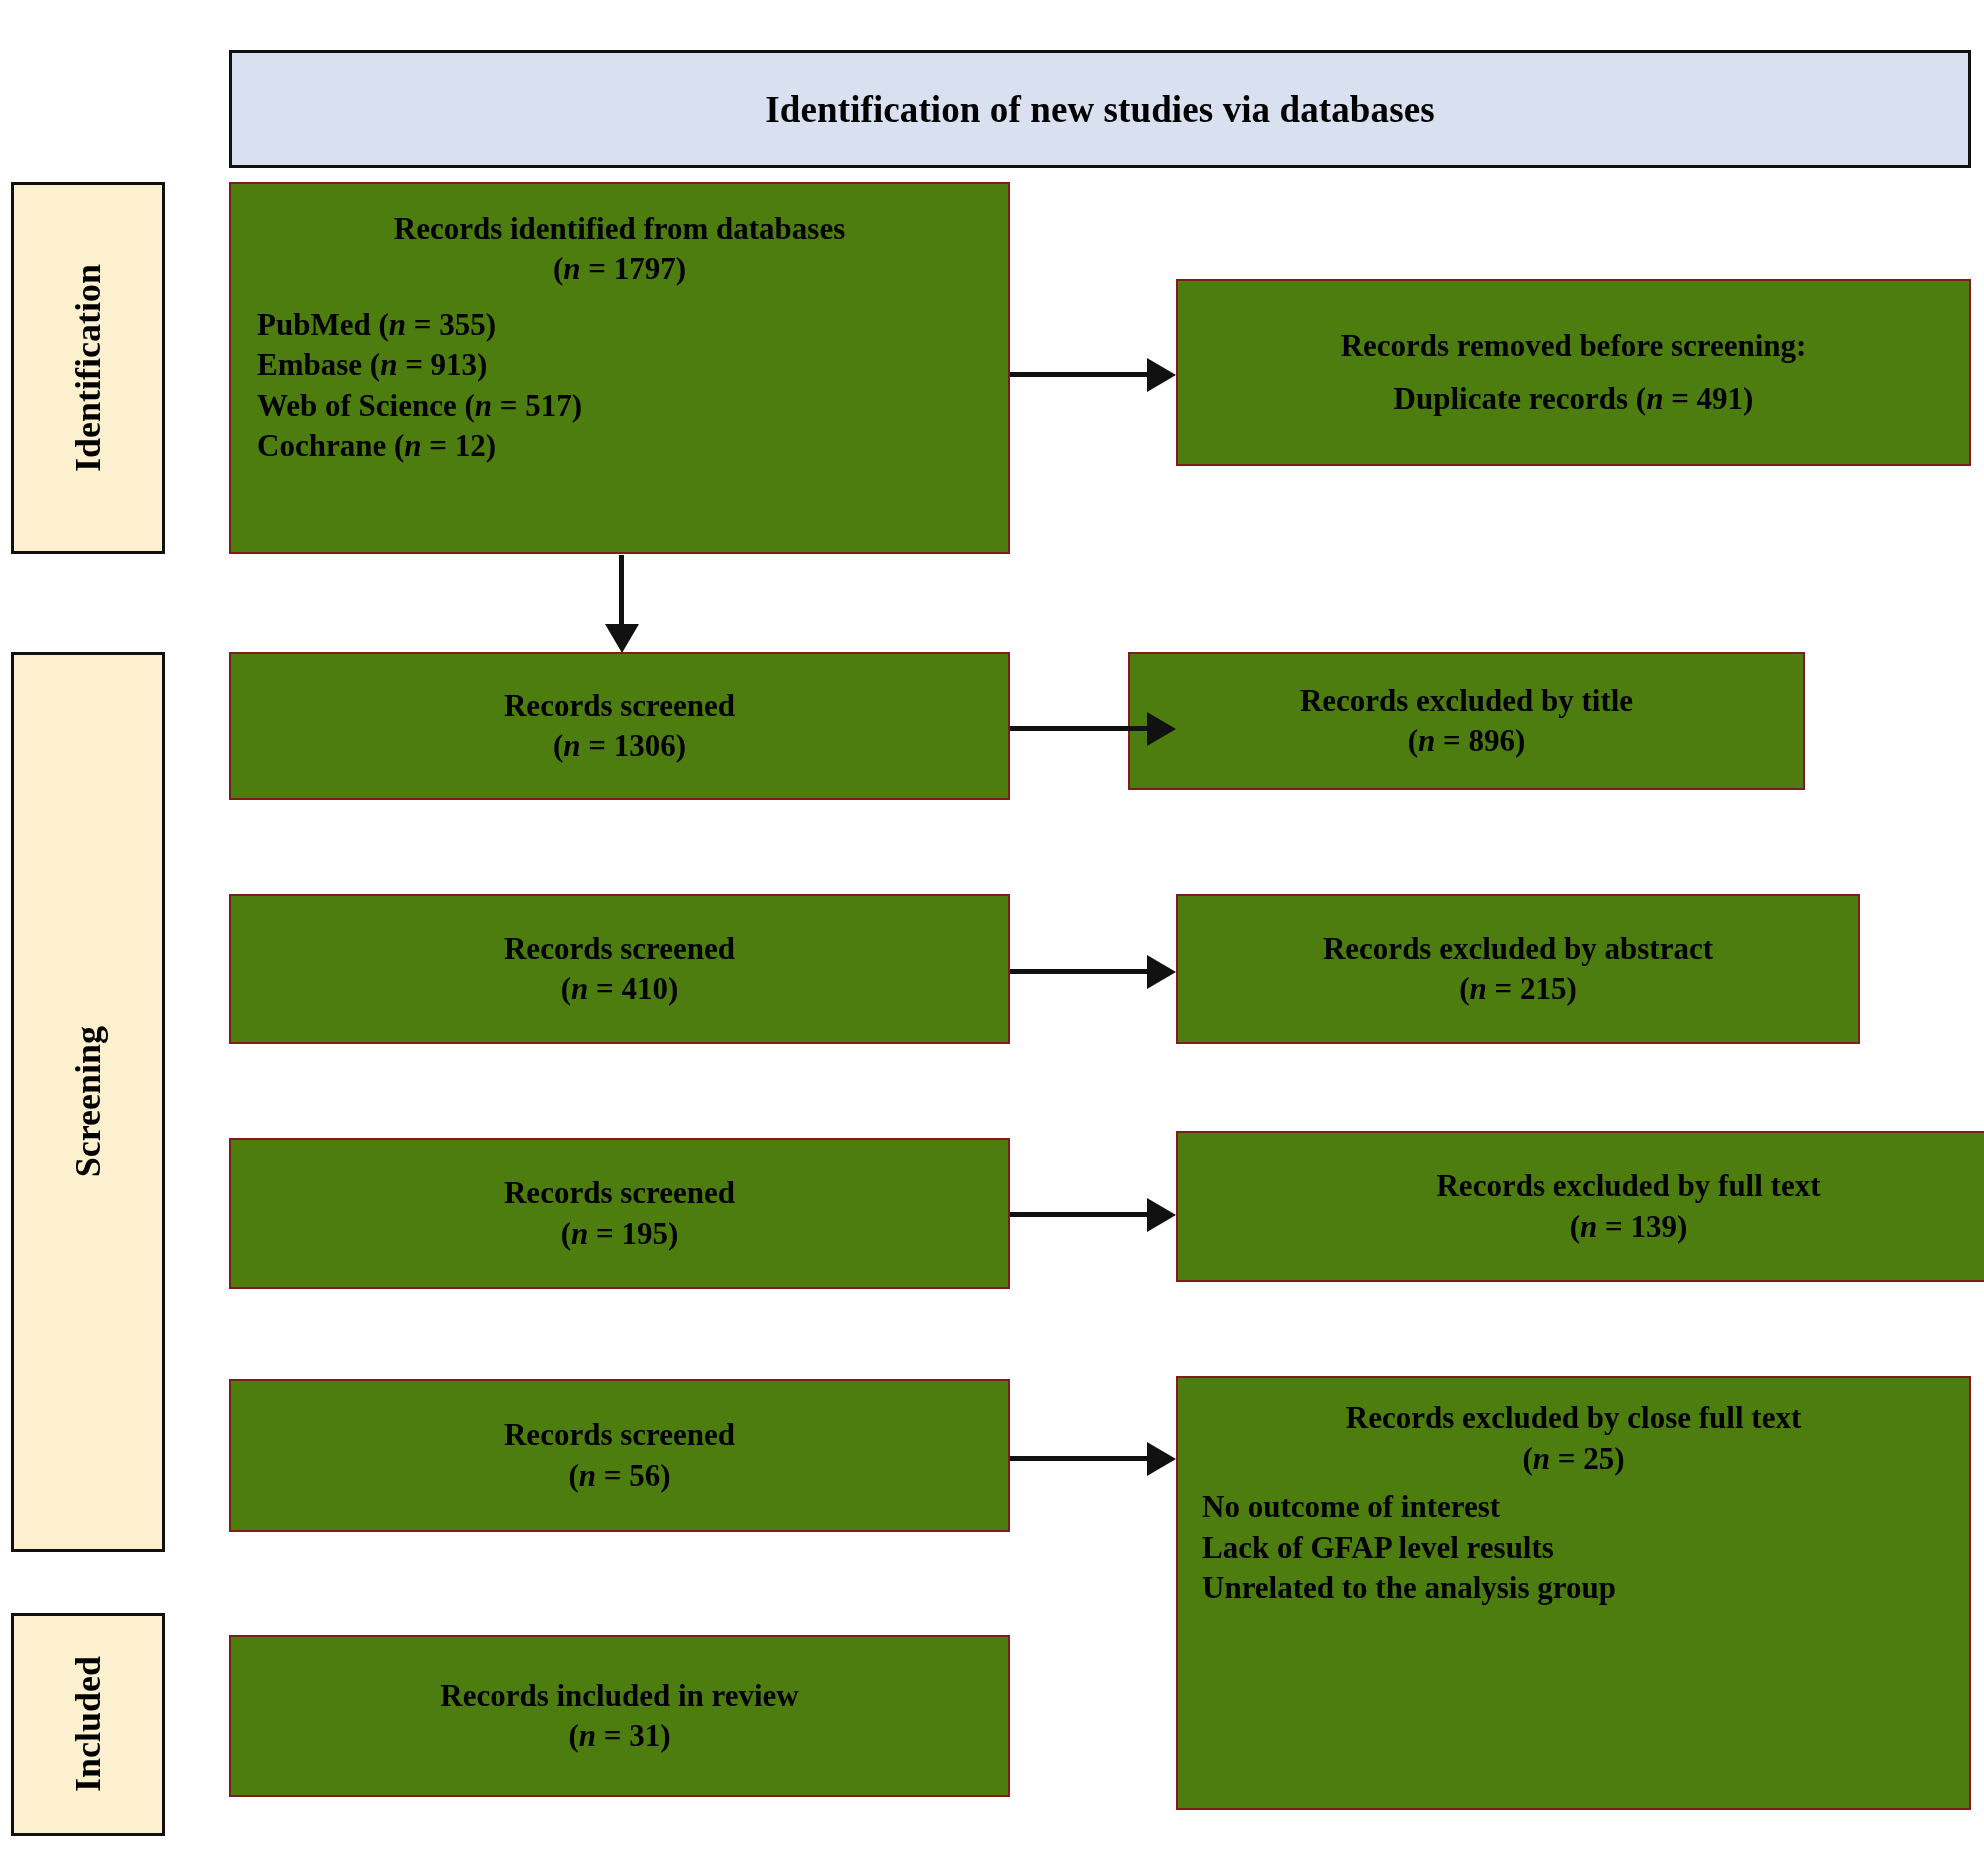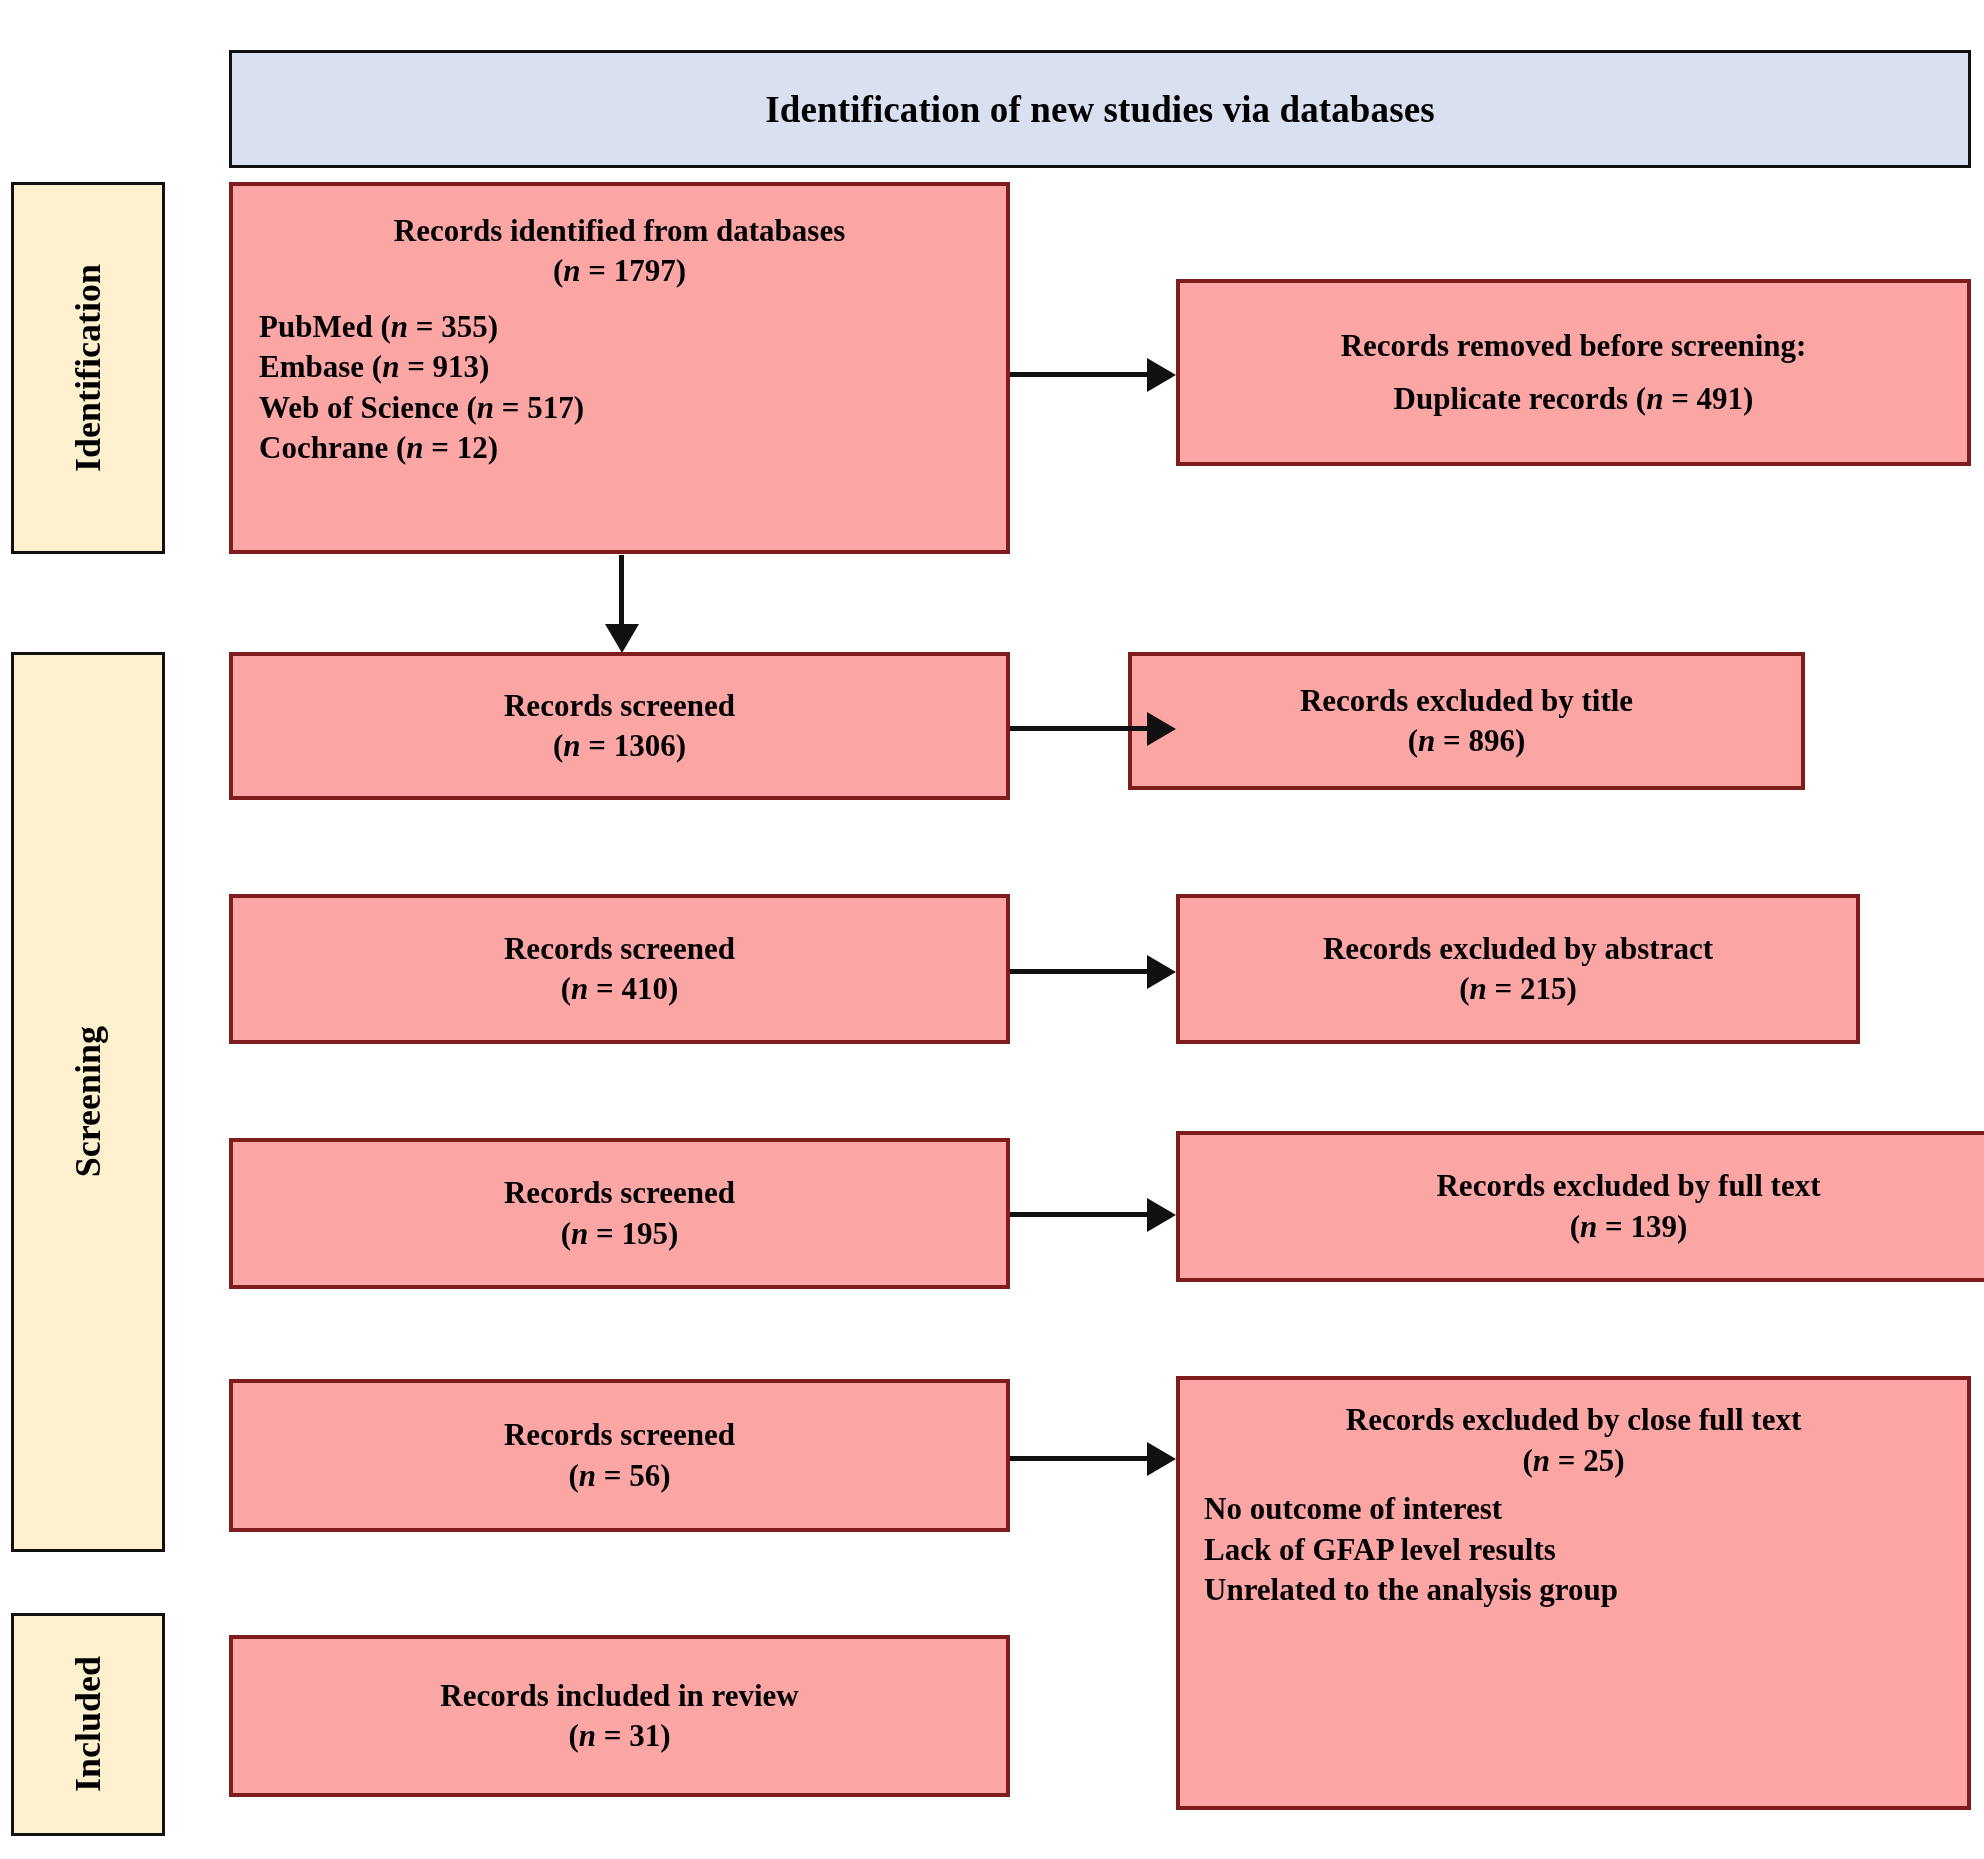--- a/index.html
+++ b/index.html
@@ -1,21 +1,21 @@
 <!DOCTYPE html>
 <html style="font-size:9.6px"><head>
 <meta charset="utf-8">
 <title>PRISMA Flow Diagram</title>
 <style>
   html,body{margin:0;padding:0;background:#ffffff;}
   body{width:1985px;height:1859px;position:relative;overflow:hidden;
        font-family:"Liberation Serif","DejaVu Serif",serif;color:#000;}
 
-  .box{position:absolute;box-sizing:border-box;background:#fca5a5;
-       border:4px solid #7f1d1d;display:flex;flex-direction:column;
+  .box{position:absolute;box-sizing:border-box;background:#4d7c0f;
+       border:2px solid #7f1d1d;display:flex;flex-direction:column;
        align-items:center;justify-content:center;}
 
   .header-box{left:229px;top:6px;width:1742px;height:118px;
               background:#D9E0F0;border:3.6px solid #111111;margin-top:44px;}
   .header-title{font-size:37px;font-weight:bold;letter-spacing:0.1px;}
 
   .stage{position:absolute;left:10.8px;width:154px;background:#FDF0CE;
          border:3.6px solid #111111;box-sizing:border-box;
          display:flex;align-items:center;justify-content:center;}
   .stage-label{writing-mode:vertical-rl;transform:rotate(180deg);

